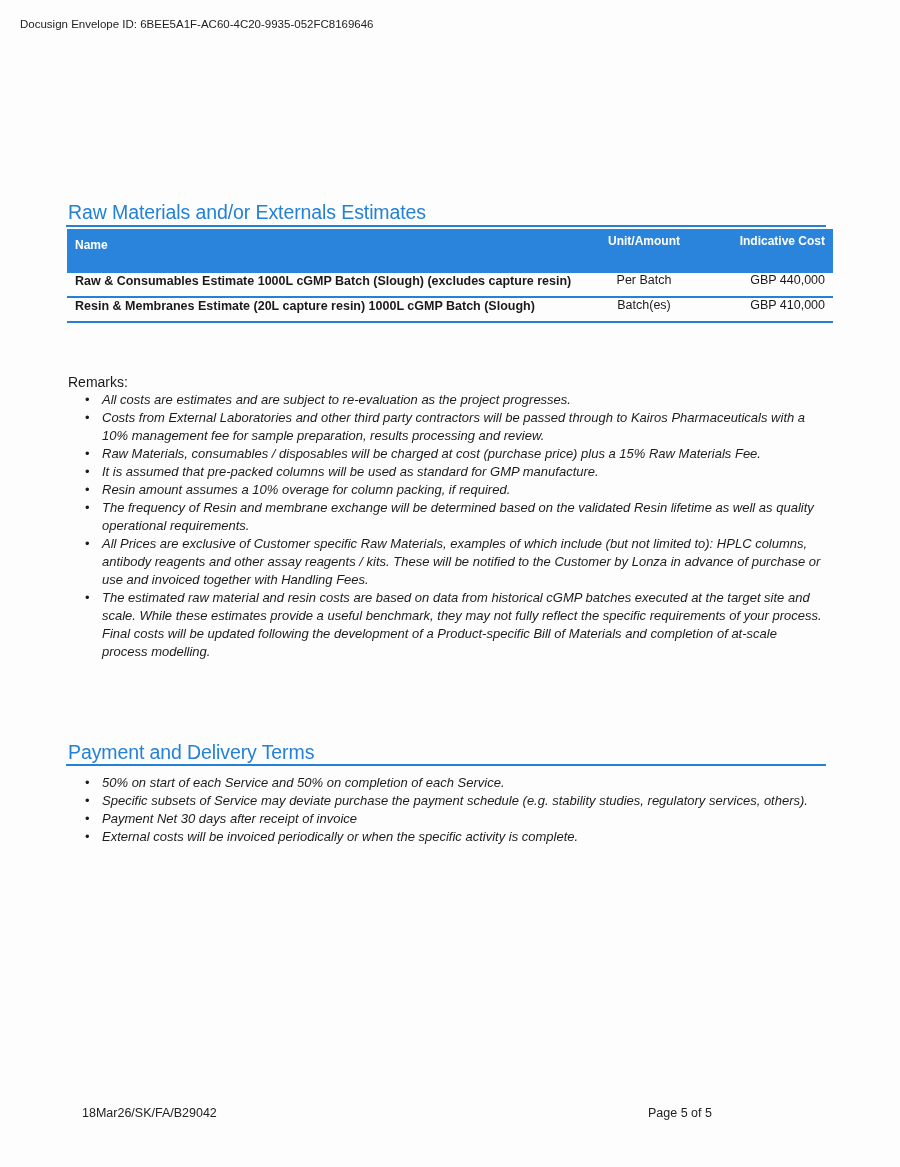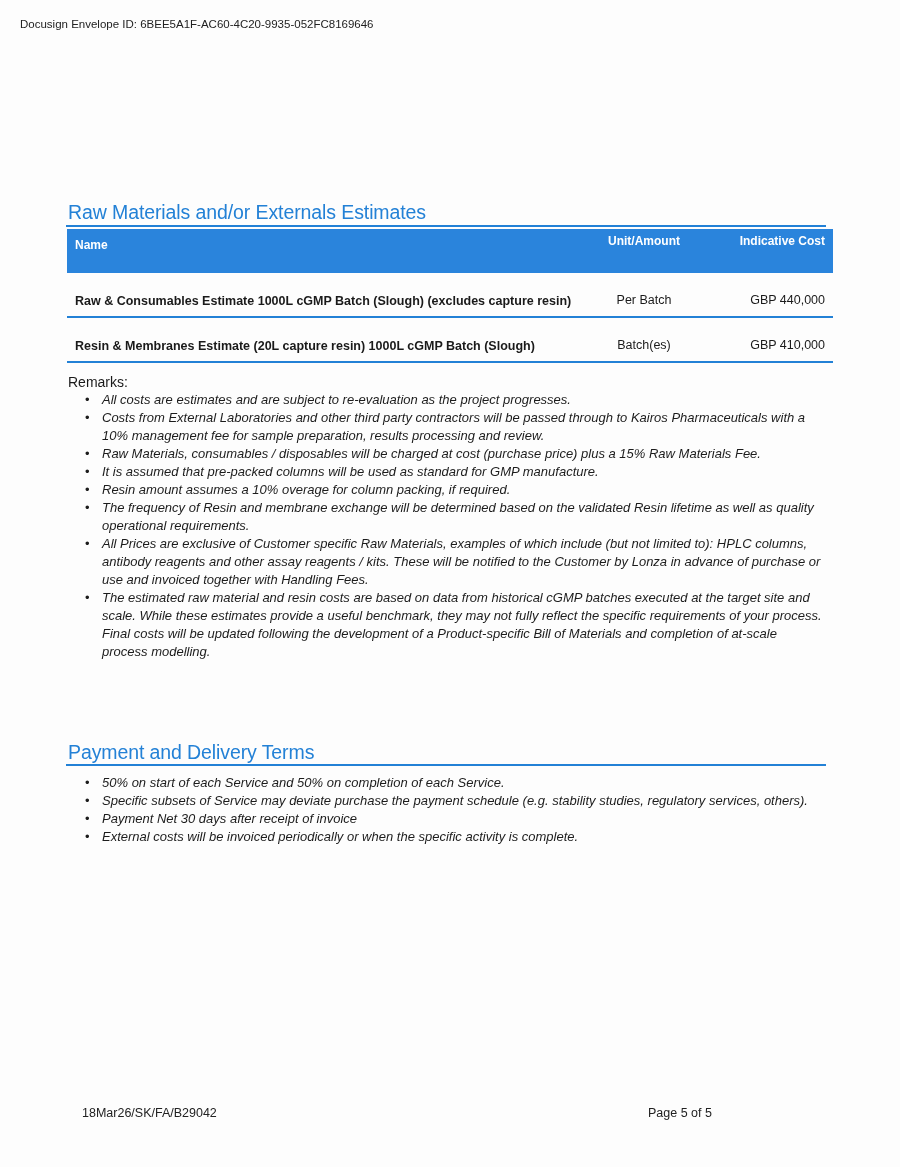--- a/index.html
+++ b/index.html
@@ -17,21 +17,21 @@
       position: absolute; left: 67px; top: 229px; width: 766px; border-collapse: collapse;
       font-size: 12.5px;
     }
     table.est th {
       background: #2a84dc; color: #fff; font-weight: bold; font-size: 12px; padding: 7px 8px 20px 8px;
       text-align: left; height: 17px;
     }
     table.est th.unit, table.est td.unit { text-align: center; width: 110px; }
     table.est th.cost, table.est td.cost { text-align: right; width: 110px; }
     table.est th.unit, table.est th.cost { vertical-align: top; padding-top: 5px; }
-    table.est td { padding: 20px 8px 6px 8px; vertical-align: top; border-bottom: 2.5px solid #2381d6; }
+    table.est td { padding: 0 8px 6px 8px; vertical-align: top; border-bottom: 2.5px solid #2381d6; }
     table.est td.name { font-weight: bold; line-height: 17px; }
     .remarks-label { position: absolute; left: 68px; top: 374px; font-size: 14px; font-weight: normal; text-align: right; }
     ul.bullets {
       position: absolute; left: 102px; margin: 0; padding: 0; list-style: none;
       font-size: 13px; font-style: italic; line-height: 18px; width: 720px; color: #1c1c1c;
     }
     ul.bullets li { position: relative; }
     ul.bullets li::before {
       content: "\2022"; position: absolute; left: -17px; font-style: normal; font-size: 13px;
     }

